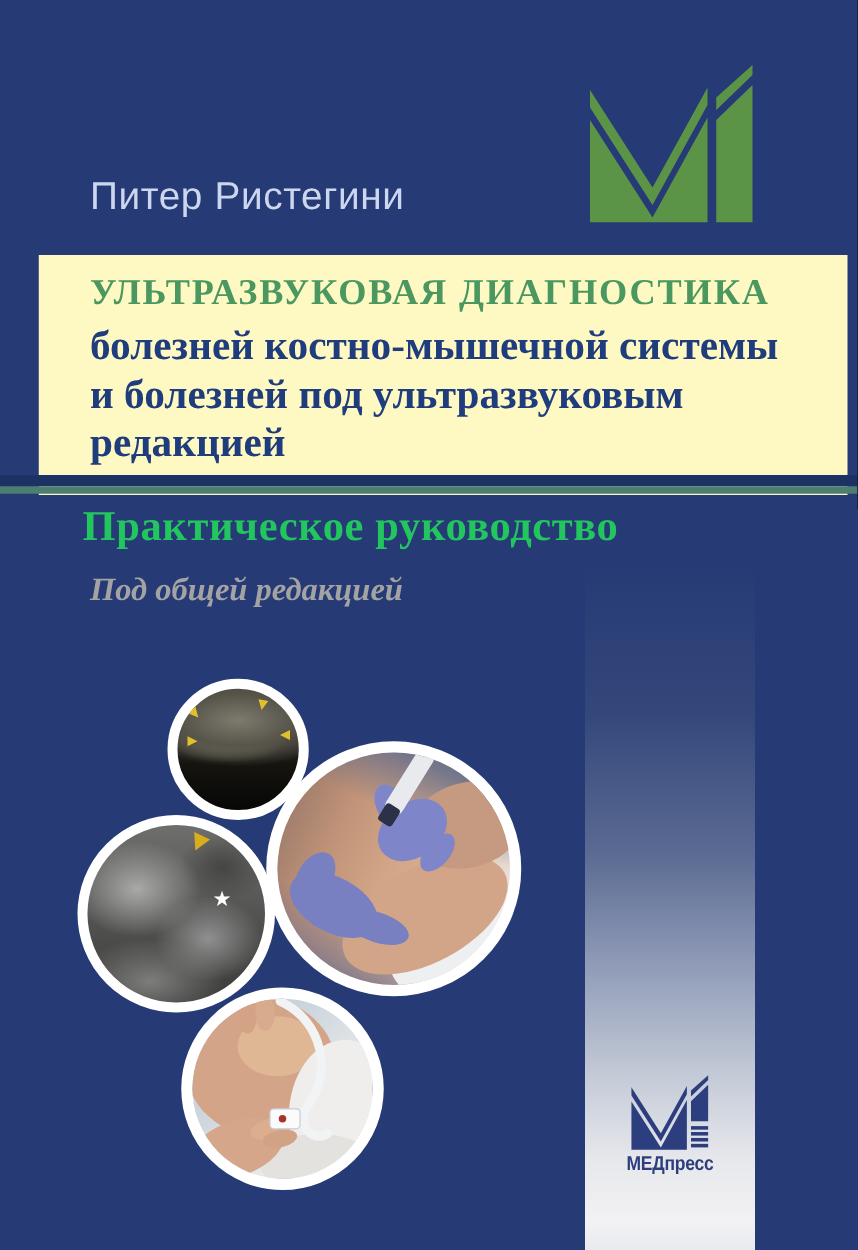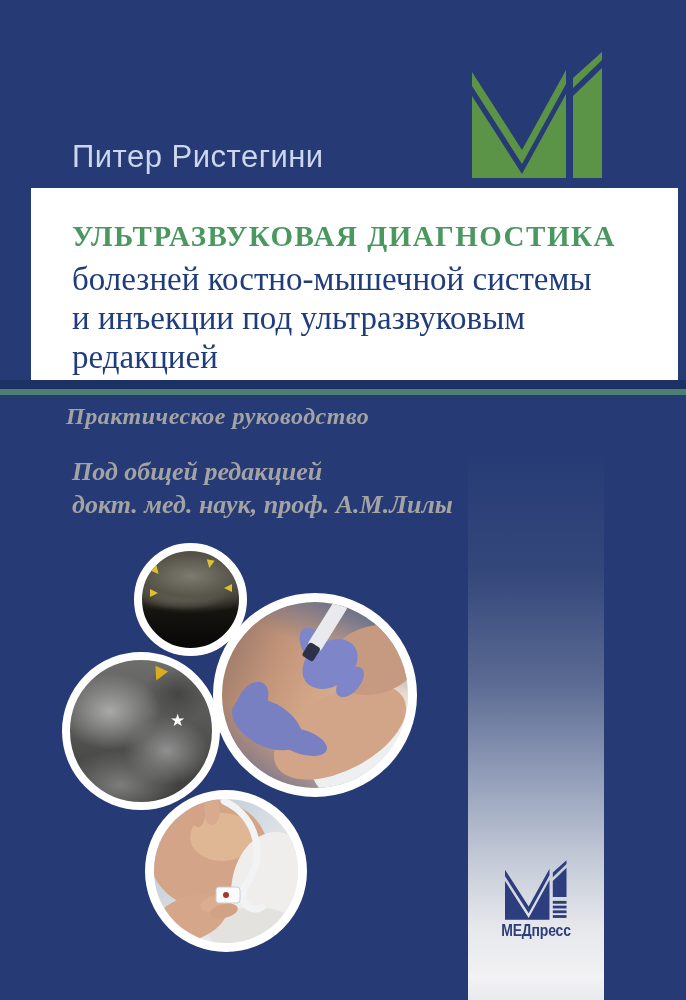--- a/index.html
+++ b/index.html
@@ -11,37 +11,37 @@
   
   .logo-top{position:absolute;left:472px;top:52px;width:131px;height:126px;}
   
   .author{
     position:absolute;left:72px;top:139px;
     font-family:"Liberation Sans", sans-serif;
     font-size:31px;color:#ccd7ef;letter-spacing:0.5px;
   }
   
   .title-box{
-    position:absolute;left:31px;top:188px;width:647px;height:192px;
-    background:#ffffff;box-sizing:border-box;
-    padding:32px 10px 0 41px;
+    position:absolute;left:31px;top:204px;width:647px;height:192px;
+    background:#fef9c3;box-sizing:border-box;
+    padding:14px 10px 0 41px;
   }
   .t-green{
     color:#4a9760;font-size:29px;font-weight:600;letter-spacing:1.5px;
     margin-bottom:7px;white-space:nowrap;
   }
   .t-navy{
-    color:#1f3c7c;font-size:33px;font-weight:normal;line-height:39px;white-space:nowrap;
+    color:#1f3c7c;font-size:33px;font-weight:bold;line-height:39px;white-space:nowrap;
   }
   .rule{position:absolute;left:0;width:686px;}
   .rule-navy{top:380px;height:9px;background:#1c3264;}
   .rule-teal{top:389px;height:6px;background:#4e7e72;}
   .subtitle{
     position:absolute;left:66px;top:403px;
-    font-size:24px;font-weight:600;color:#a3a3a3;letter-spacing:0.5px;white-space:nowrap;font-style:italic;
+    font-size:34px;font-weight:600;color:#22c55e;letter-spacing:0.5px;white-space:nowrap;
   }
   .editors{
     position:absolute;left:72px;top:455px;
     font-size:26px;font-weight:bold;font-style:italic;color:#a3a3a3;line-height:33px;white-space:nowrap;
   }
   
   .stripe{
     position:absolute;left:468px;top:452px;width:136px;height:548px;
     background:linear-gradient(180deg,
       rgba(38,58,117,0) 0%,
@@ -118,32 +118,31 @@
       <polygon points="101,44 130,16 130,126 101,126"></polygon>
       <polygon points="101,36 130,8 130,0 101,26"></polygon>
     </g>
   </svg>
 
   <div class="author">Питер Ристегини</div>
 
   <div class="title-box">
     <div class="t-green">УЛЬТРАЗВУКОВАЯ ДИАГНОСТИКА</div>
     <div class="t-navy">болезней костно-мышечной системы</div>
-    <div class="t-navy">и инъекции под ультразвуковым</div>
+    <div class="t-navy">и болезней под ультразвуковым</div>
     <div class="t-navy">редакцией</div>
   </div>
 
   <div class="rule rule-navy"></div>
   <div class="rule rule-teal"></div>
 
   <div class="subtitle">Практическое руководство</div>
 
   <div class="editors">
     <div>Под общей редакцией</div>
-    <div>докт. мед. наук, проф. А.М.Лилы</div>
   </div>
 
   <div class="stripe">
     <svg class="logo-bottom" viewBox="0 0 131 126">
       <g fill="#2c3e7e">
         <polygon points="0,20 50,98 94,18 94,32 50,112 0,34"></polygon>
         <polygon points="0,44 50,122 94,42 94,126 0,126"></polygon>
         <polygon points="101,44 130,16 130,78 101,78"></polygon>
         <polygon points="101,36 130,8 130,0 101,26"></polygon>
         <rect x="101" y="86" width="29" height="6"></rect>

